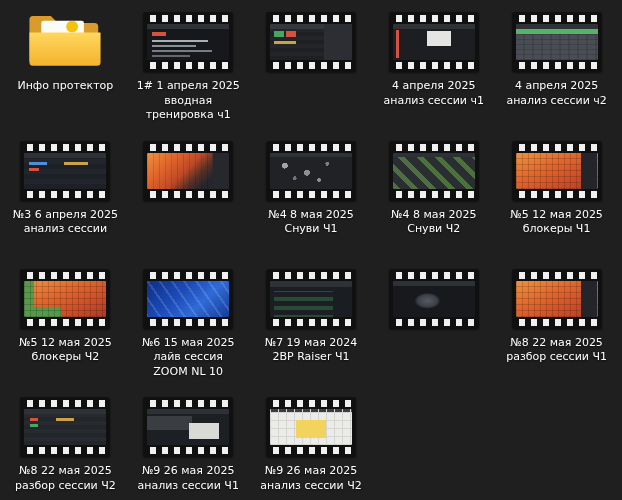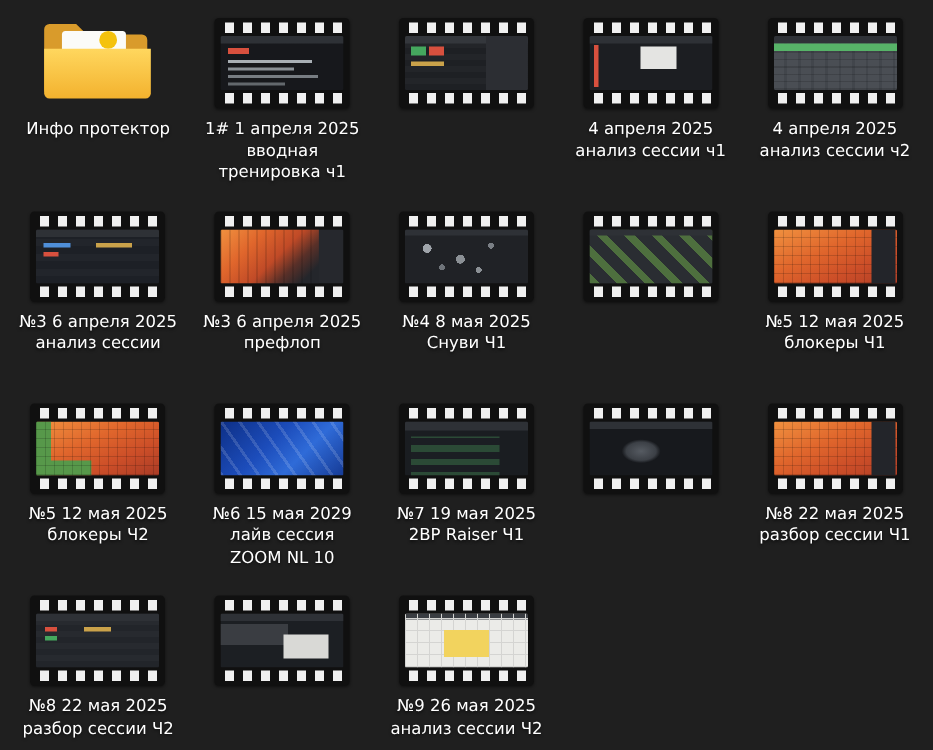--- a/index.html
+++ b/index.html
@@ -209,21 +209,20 @@
 
   <div class="grid-item">
     <div class="icon-wrap">
 
       <div class="film">
         <div class="sprockets"></div>
         <div class="thumb t-orange-heatmap-corner"></div>
         <div class="sprockets"></div>
       </div>
     </div>
-    <div class="label">№3 6 апреля 2025 префлоп</div>
   </div>
 
   <div class="grid-item">
     <div class="icon-wrap">
 
       <div class="film">
         <div class="sprockets"></div>
         <div class="thumb t-dark-scatter"></div>
         <div class="sprockets"></div>
       </div>
@@ -233,20 +232,21 @@
 
   <div class="grid-item">
     <div class="icon-wrap">
 
       <div class="film">
         <div class="sprockets"></div>
         <div class="thumb t-green-diagonal-matrix"></div>
         <div class="sprockets"></div>
       </div>
     </div>
+    <div class="label">№4 8 мая 2025 Снуви Ч2</div>
   </div>
 
   <div class="grid-item">
     <div class="icon-wrap">
 
       <div class="film">
         <div class="sprockets"></div>
         <div class="thumb t-orange-range-matrix"></div>
         <div class="sprockets"></div>
       </div>
@@ -268,33 +268,33 @@
 
   <div class="grid-item">
     <div class="icon-wrap">
 
       <div class="film">
         <div class="sprockets"></div>
         <div class="thumb t-blue-zoom-screen"></div>
         <div class="sprockets"></div>
       </div>
     </div>
-    <div class="label">№6 15 мая 2029 лайв сессия ZOOM NL 10</div>
+    <div class="label">№6 15 мая 2025 лайв сессия ZOOM NL 10</div>
   </div>
 
   <div class="grid-item">
     <div class="icon-wrap">
 
       <div class="film">
         <div class="sprockets"></div>
         <div class="thumb t-dark-green-rows"></div>
         <div class="sprockets"></div>
       </div>
     </div>
-    <div class="label">№7 19 мая 2025 2BP Raiser Ч1</div>
+    <div class="label">№7 19 мая 2024 2BP Raiser Ч1</div>
   </div>
 
   <div class="grid-item">
     <div class="icon-wrap">
 
       <div class="film">
         <div class="sprockets"></div>
         <div class="thumb t-dark-cluster"></div>
         <div class="sprockets"></div>
       </div>
@@ -327,20 +327,21 @@
 
   <div class="grid-item">
     <div class="icon-wrap">
 
       <div class="film">
         <div class="sprockets"></div>
         <div class="thumb t-dark-ui-light-panel"></div>
         <div class="sprockets"></div>
       </div>
     </div>
+    <div class="label">№9 26 мая 2025 анализ сессии Ч1</div>
   </div>
 
   <div class="grid-item">
     <div class="icon-wrap">
 
       <div class="film">
         <div class="sprockets"></div>
         <div class="thumb t-light-document-grid"></div>
         <div class="sprockets"></div>
       </div>

